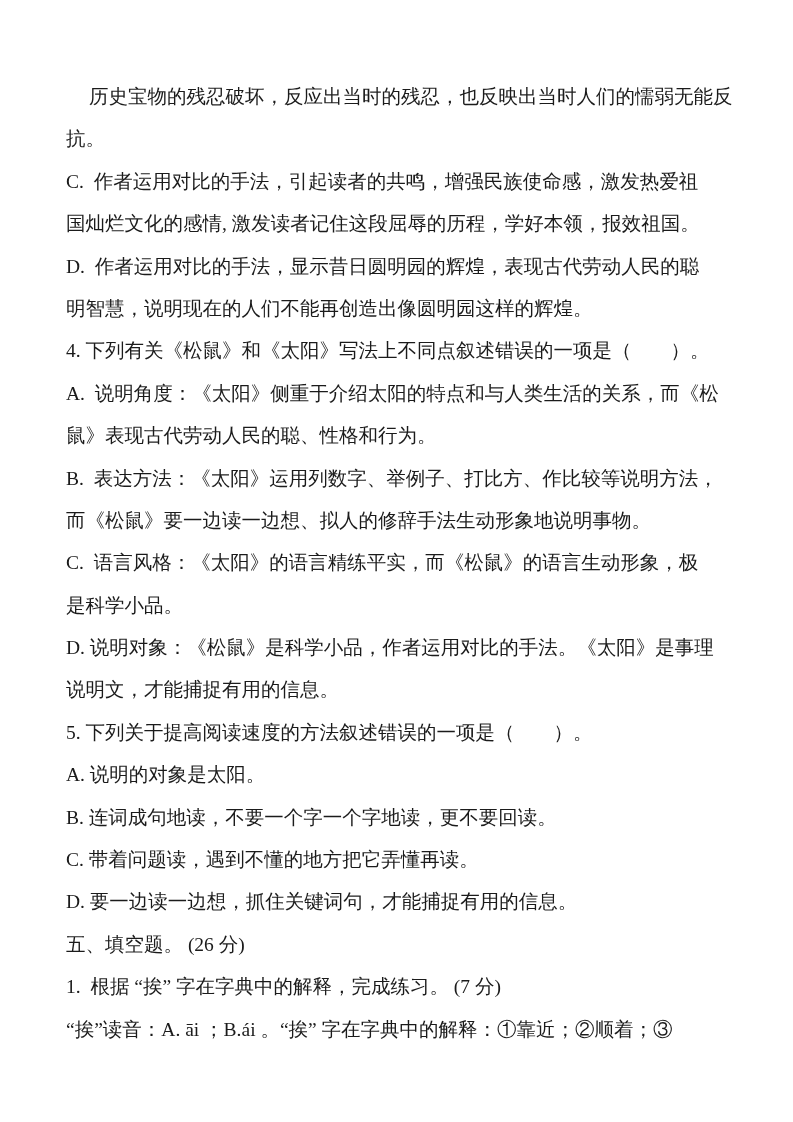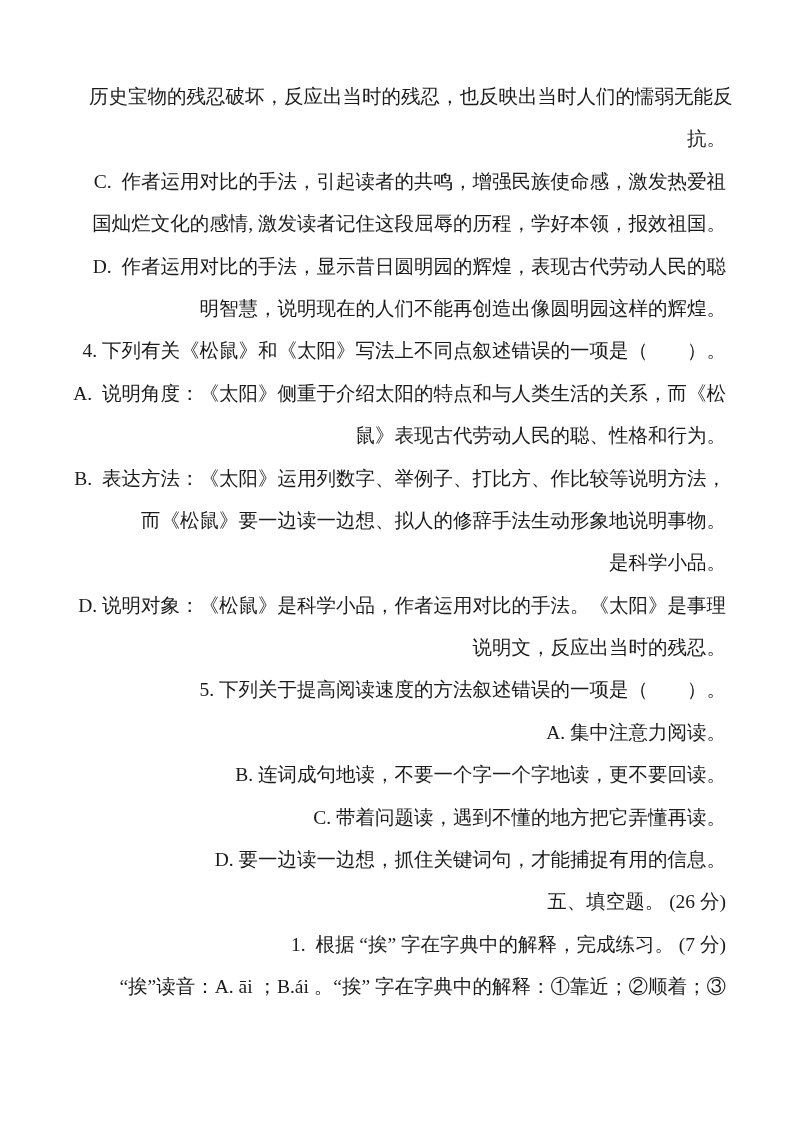--- a/index.html
+++ b/index.html
@@ -21,45 +21,45 @@
     font-family: "Liberation Serif", "DejaVu Serif", serif;
     font-size: 19.5px;
     font-weight: 400;
     color: #1b1b1b;
   }
   .line {
     height: 42.4px;
     line-height: 42.4px;
     white-space: pre;
     overflow: visible;
-    text-align: right;
   }
   .indent {
     text-indent: 23px;
   }
 </style>
 </head>
 <body>
 
 <div class="doc">
   <div class="line indent">历史宝物的残忍破坏，反应出当时的残忍，也反映出当时人们的懦弱无能反</div>
   <div class="line">抗。</div>
   <div class="line">C.  作者运用对比的手法，引起读者的共鸣，增强民族使命感，激发热爱祖</div>
   <div class="line">国灿烂文化的感情, 激发读者记住这段屈辱的历程，学好本领，报效祖国。</div>
   <div class="line">D.  作者运用对比的手法，显示昔日圆明园的辉煌，表现古代劳动人民的聪</div>
   <div class="line">明智慧，说明现在的人们不能再创造出像圆明园这样的辉煌。</div>
   <div class="line">4. 下列有关《松鼠》和《太阳》写法上不同点叙述错误的一项是（　　）。</div>
   <div class="line">A.  说明角度：《太阳》侧重于介绍太阳的特点和与人类生活的关系，而《松</div>
   <div class="line">鼠》表现古代劳动人民的聪、性格和行为。</div>
   <div class="line">B.  表达方法：《太阳》运用列数字、举例子、打比方、作比较等说明方法，</div>
   <div class="line">而《松鼠》要一边读一边想、拟人的修辞手法生动形象地说明事物。</div>
+  <div class="line">C.  语言风格：《太阳》的语言精练平实，而《松鼠》的语言生动形象，极</div>
   <div class="line">是科学小品。</div>
   <div class="line">D. 说明对象：《松鼠》是科学小品，作者运用对比的手法。《太阳》是事理</div>
-  <div class="line">说明文，反应出当时的残忍。</div>
+  <div class="line">说明文，才能捕捉有用的信息。</div>
   <div class="line">5. 下列关于提高阅读速度的方法叙述错误的一项是（　　）。</div>
-  <div class="line">A. 集中注意力阅读。</div>
+  <div class="line">A. 说明的对象是太阳。</div>
   <div class="line">B. 连词成句地读，不要一个字一个字地读，更不要回读。</div>
   <div class="line">C. 带着问题读，遇到不懂的地方把它弄懂再读。</div>
   <div class="line">D. 要一边读一边想，抓住关键词句，才能捕捉有用的信息。</div>
   <div class="line">五、填空题。 (26 分)</div>
   <div class="line">1.  根据 “挨” 字在字典中的解释，完成练习。 (7 分)</div>
   <div class="line">“挨”读音：A. āi ；B.ái 。“挨” 字在字典中的解释：①靠近；②顺着；③</div>
 </div>
 
 </body></html>

